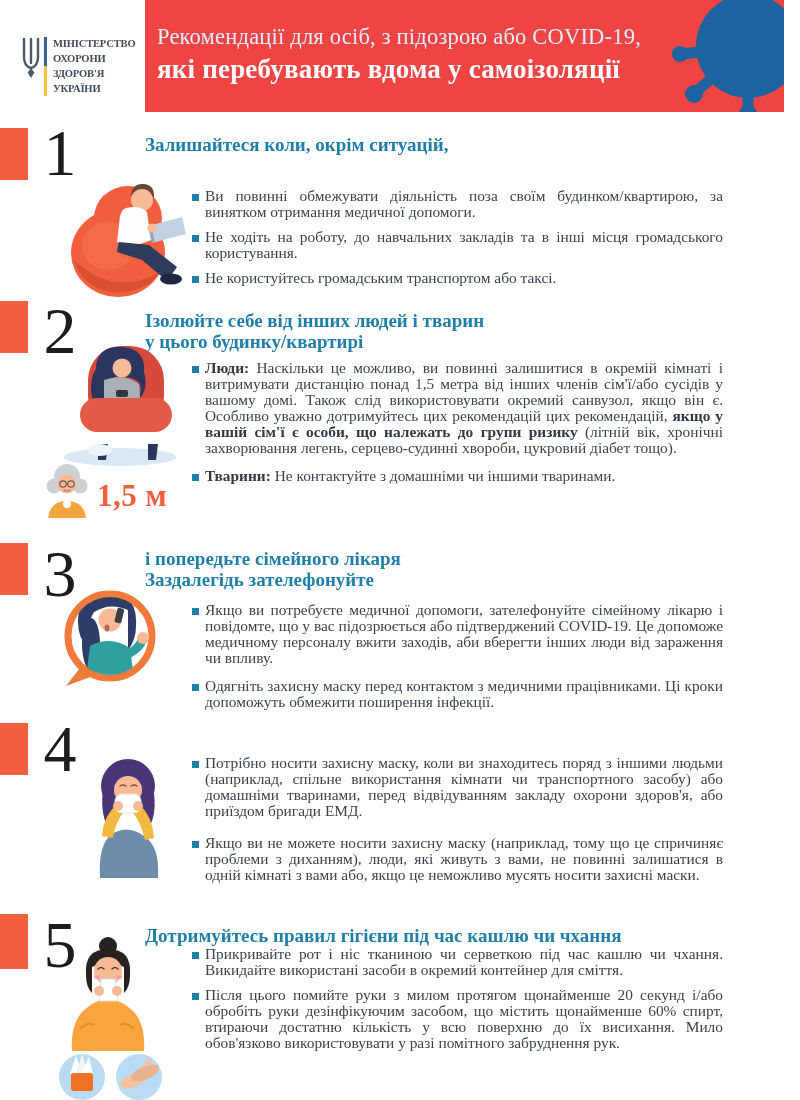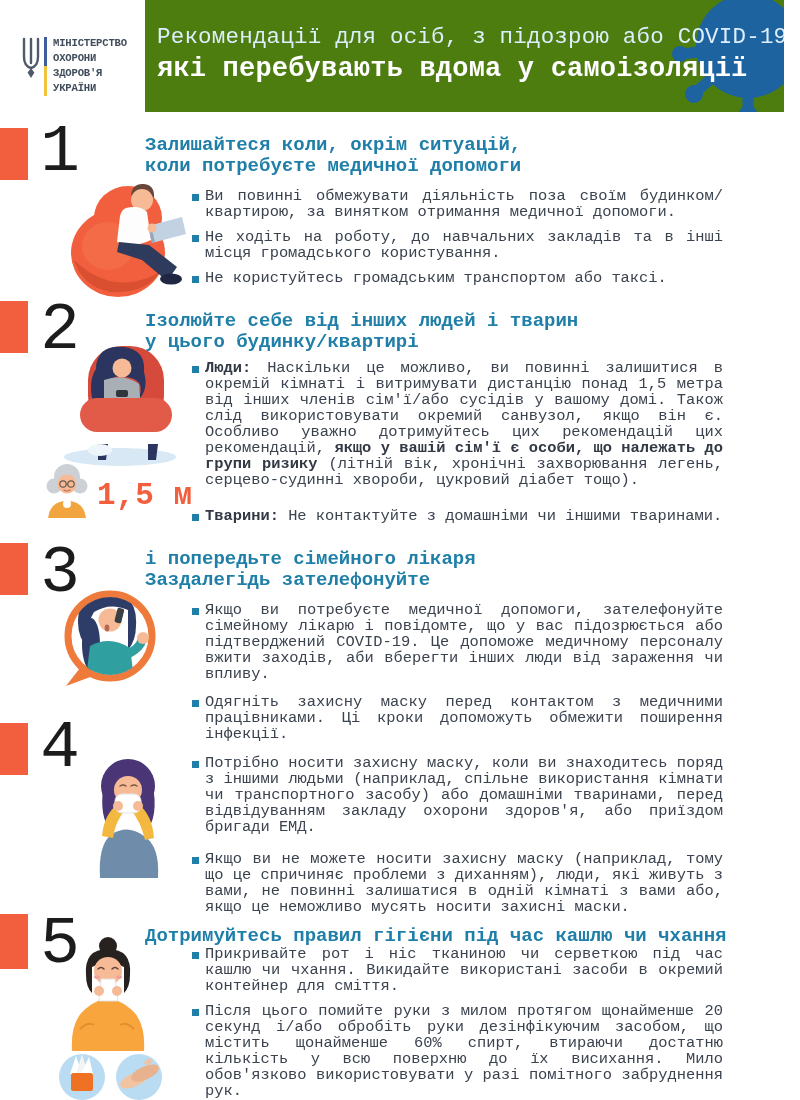--- a/index.html
+++ b/index.html
@@ -1,19 +1,19 @@
 <!DOCTYPE html>
 <html><head>
 <meta charset="utf-8">
 <style>
   html,body{margin:0;padding:0;background:#ffffff;}
   .page{position:relative;width:784px;height:1100px;background:#fff;overflow:hidden;
-        font-family:Liberation Mono, monospace;color:#3b434f;}
+        font-family:Liberation Serif, serif;color:#3b434f;}
   
-  .header-blue{position:absolute;left:145px;top:0;width:655px;height:112px;background:#4d7c0f;overflow:hidden;}
+  .header-blue{position:absolute;left:145px;top:0;width:655px;height:112px;background:#ef4444;overflow:hidden;}
   .virus{position:absolute;right:-38px;top:-16px;}
   .title1{position:absolute;left:12px;top:24px;font-size:22.5px;font-weight:400;color:#ddeefc;letter-spacing:.2px;white-space:nowrap;}
   .title2{position:absolute;left:12px;top:54px;font-size:27px;font-weight:bold;color:#ffffff;letter-spacing:.2px;white-space:nowrap;}
   .logo{position:absolute;left:0;top:0;width:145px;height:112px;background:#fff;}
   .tryzub{position:absolute;left:19px;top:35px;}
   .flagline{position:absolute;left:44px;top:37px;width:3px;height:59px;
             background:linear-gradient(to bottom,#3e5d9b 0 50%,#f2c33c 50% 100%);}
   .mintext{position:absolute;left:53px;top:36px;font-size:10.6px;font-weight:bold;color:#414c5b;line-height:15px;letter-spacing:-.2px;}
   
   .bar{position:absolute;left:0;width:28px;height:52px;background:#f15f3e;}
@@ -71,21 +71,20 @@
       </g>
     </svg>
     <div class="title1">Рекомендації для осіб, з підозрою або COVID-19,</div>
     <div class="title2">які перебувають вдома у самоізоляції</div>
   </div>
 
   <div class="bar" style="top:128px"></div>
   <div class="num" style="top:120px">1</div>
   <div class="h" style="top:135px">
     <div>Залишайтеся коли, окрім ситуацій,</div>
-    <div>коли потребуєте медичної допомоги</div>
   </div>
   <svg class="illus" style="left:56px;top:148px" width="145" height="150" viewBox="0 0 145 150">
     <ellipse cx="62" cy="105" rx="47" ry="44" fill="#f15f3e"></ellipse>
     <ellipse cx="72" cy="70" rx="34" ry="32" fill="#f15f3e"></ellipse>
     <path d="M18 112 Q58 150 104 124 Q90 146 54 144 Q26 138 18 112 Z" fill="#d94f30"></path>
     <ellipse cx="52" cy="98" rx="26" ry="24" fill="#f4754f" opacity=".55"></ellipse>
     <path d="M75 48 Q76 35 88 36 Q99 37 98 50 Q92 43 86 44 Q79 44 75 48 Z" fill="#66473a"></path>
     <circle cx="86" cy="52" r="11" fill="#f6bb96"></circle>
     <path d="M70 60 Q84 57 91 64 L95 92 Q76 101 61 94 L64 68 Q66 61 70 60 Z" fill="#fdfdfd"></path>
     <polygon points="92,78 126,69 130,86 96,95" fill="#c3d2e2"></polygon>
@@ -129,21 +128,21 @@
     <circle cx="27" cy="24" r="3.2" fill="none" stroke="#6b5b4e" stroke-width="1.2"></circle>
     <circle cx="35" cy="24" r="3.2" fill="none" stroke="#6b5b4e" stroke-width="1.2"></circle>
     <line x1="30" y1="24" x2="32" y2="24" stroke="#6b5b4e" stroke-width="1.2"></line>
     <path d="M28 30 Q31 32 34 30" fill="none" stroke="#b96855" stroke-width="1.2" stroke-linecap="round"></path>
     <path d="M12 58 Q14 41 31 41 Q48 41 50 58 Z" fill="#f2a53e"></path>
     <circle cx="31" cy="44" r="4" fill="#ffffff"></circle>
   </svg>
   <div class="dist">1,5 м</div>
   <div class="bullets" style="top:360px">
     <div class="bullet"><span class="sq"></span><span><span class="bold">Люди: </span><span>Наскільки це можливо, ви повинні залишитися в окремій кімнаті і витримувати дистанцію понад 1,5 метра від інших членів сім'ї/або сусідів у вашому домі. Також слід використовувати окремий санвузол, якщо він є. Особливо уважно дотримуйтесь цих рекомендацій цих рекомендацій, </span><span class="bold">якщо у вашій сім'ї є особи, що належать до групи ризику</span><span> (літній вік, хронічні захворювання легень, серцево-судинні хвороби, цукровий діабет тощо).</span></span></div>
-    <div class="bullet" style="margin-top:20px"><span class="sq"></span><span><span class="bold">Тварини: </span><span>Не контактуйте з домашніми чи іншими тваринами.</span></span></div>
+    <div class="bullet" style="margin-top:12px"><span class="sq"></span><span><span class="bold">Тварини: </span><span>Не контактуйте з домашніми чи іншими тваринами.</span></span></div>
   </div>
 
   <div class="bar" style="top:543px"></div>
   <div class="num" style="top:541px">3</div>
   <div class="h" style="top:549px">
     <div>і попередьте сімейного лікаря</div>
     <div>Заздалегідь зателефонуйте</div>
   </div>
   <svg class="illus" style="left:50px;top:578px" width="118" height="118" viewBox="0 0 118 118">
     <defs>

